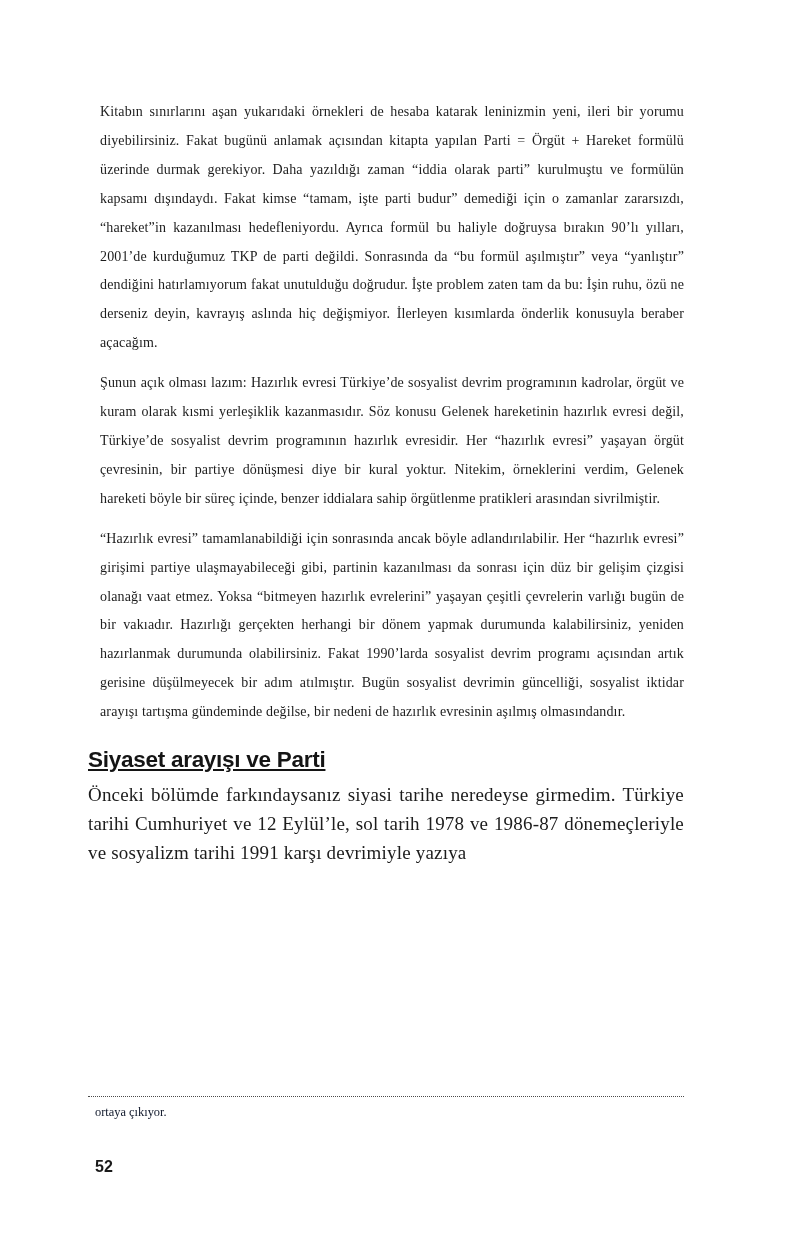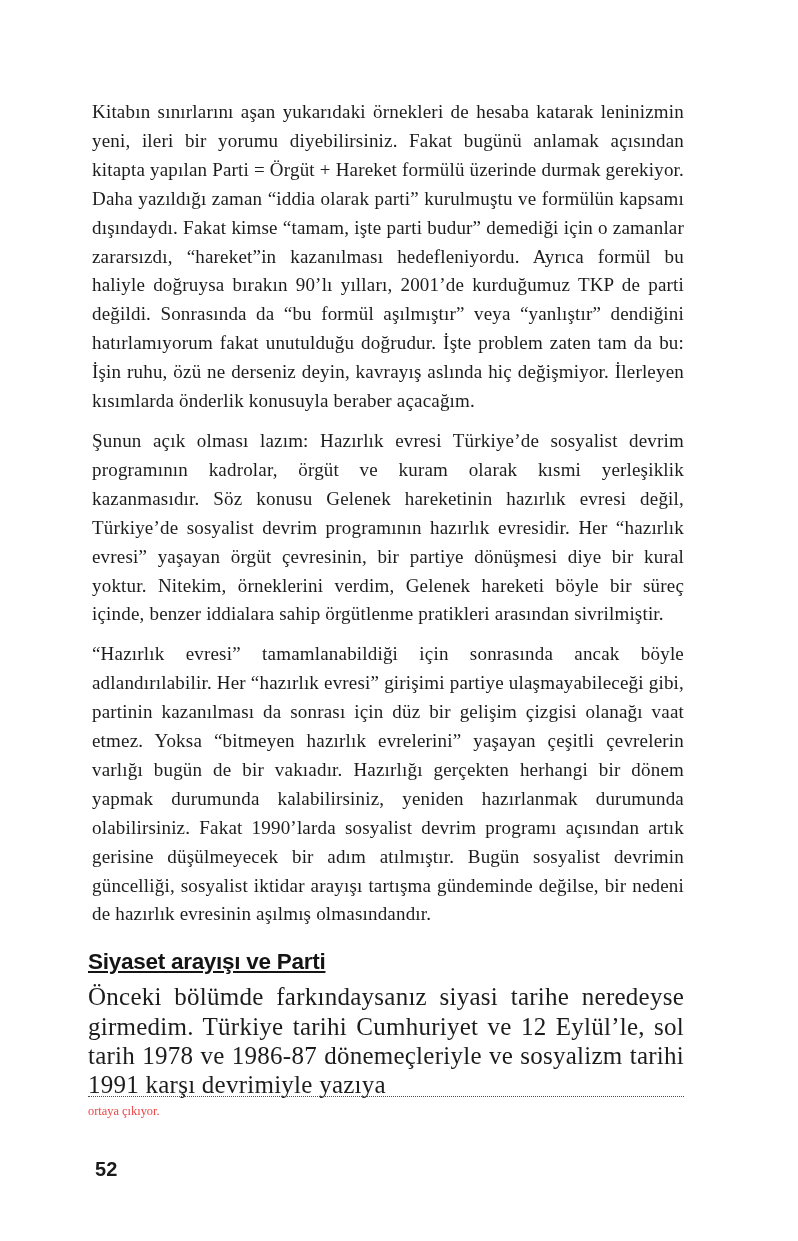--- a/index.html
+++ b/index.html
@@ -27,23 +27,23 @@
   }
 
   .text-column {
     position: absolute;
     left: 88px;
     top: 98px;
     width: 596px;
   }
 
   p.body-par {
-    margin: 0 0 11px 4px;
+    margin: 0 0 11px 12px;
     font-family: "Liberation Serif", "DejaVu Serif", serif;
-    font-size: 19px;
+    font-size: 14px;
     line-height: 28.9px;
     text-align: justify;
     text-justify: inter-word;
     hyphens: manual;
     color: #1c1c1c;
     letter-spacing: 0.01em;
   }
 
   p.body-par:last-of-type {
     margin-bottom: 0;
@@ -56,21 +56,21 @@
     font-weight: bold;
     line-height: 27px;
     letter-spacing: -0.012em;
     color: #141414;
     text-decoration: underline;
   }
 
   p.after-heading {
     margin: 0;
     font-family: "Liberation Serif", "DejaVu Serif", serif;
-    font-size: 25px;
+    font-size: 19px;
     line-height: 29.2px;
     text-align: justify;
     color: #1c1c1c;
     letter-spacing: 0.01em;
   }
 
   .footnote-block {
     position: absolute;
     left: 88px;
     top: 1096px;
@@ -80,33 +80,33 @@
   .footnote-rule {
     width: 596px;
     height: 0;
     border: 0;
     border-top: 1px dotted #4a4a4a;
     margin: 0 0 6px 0;
     padding: 0;
   }
 
   .footnote-text {
-    margin: 0;
+    margin: 7px;
     font-family: "Liberation Serif", "DejaVu Serif", serif;
     font-size: 12.4px;
     line-height: 17px;
-    color: #ef4444;
+    color: #0f172a;
   }
 
   .page-number {
     position: absolute;
     left: 95px;
     top: 1158px;
     font-family: "Liberation Sans", "DejaVu Sans", sans-serif;
-    font-size: 20px;
+    font-size: 16px;
     font-weight: bold;
     letter-spacing: 0.01em;
     color: #1a1a1a;
   }
 </style>
 </head>
 <body>
 
 <div class="page">
 

